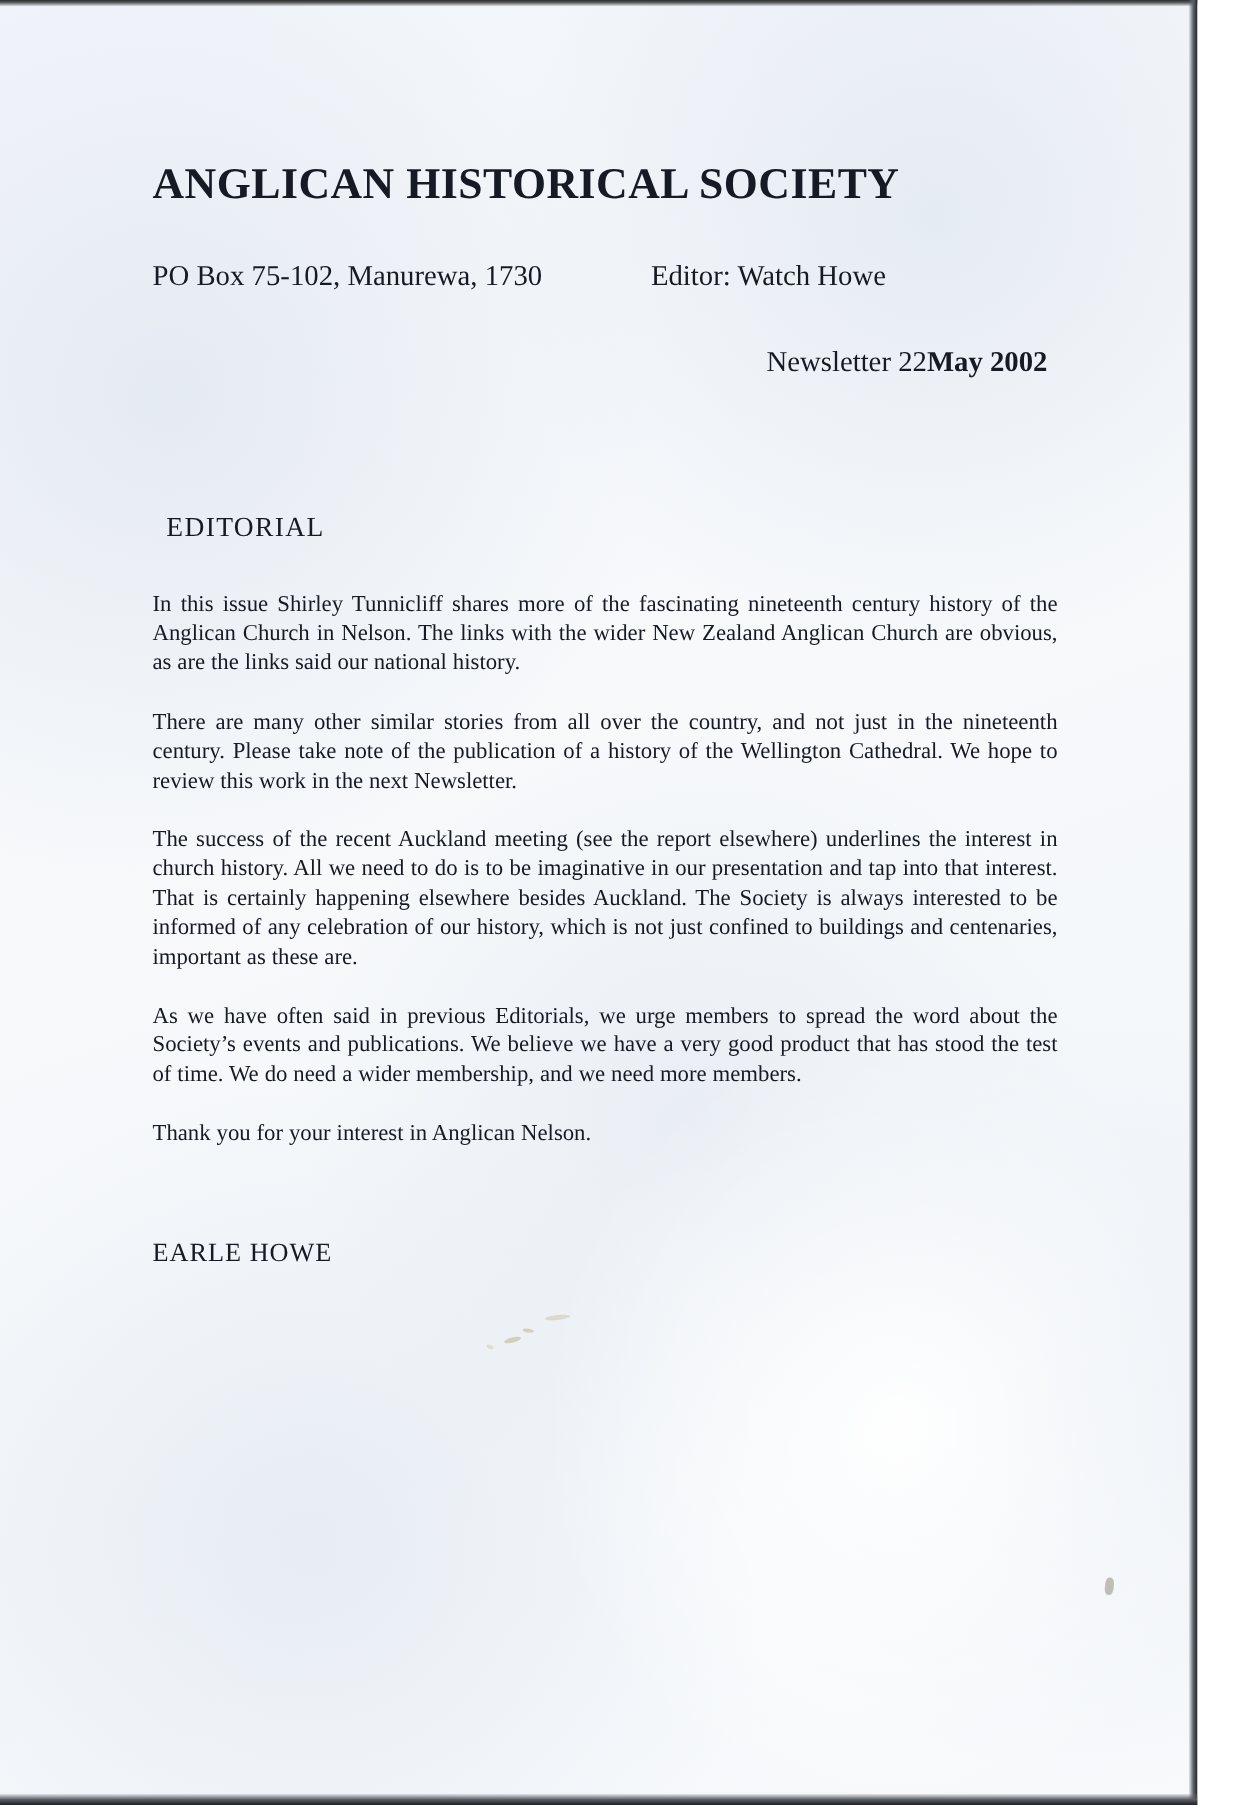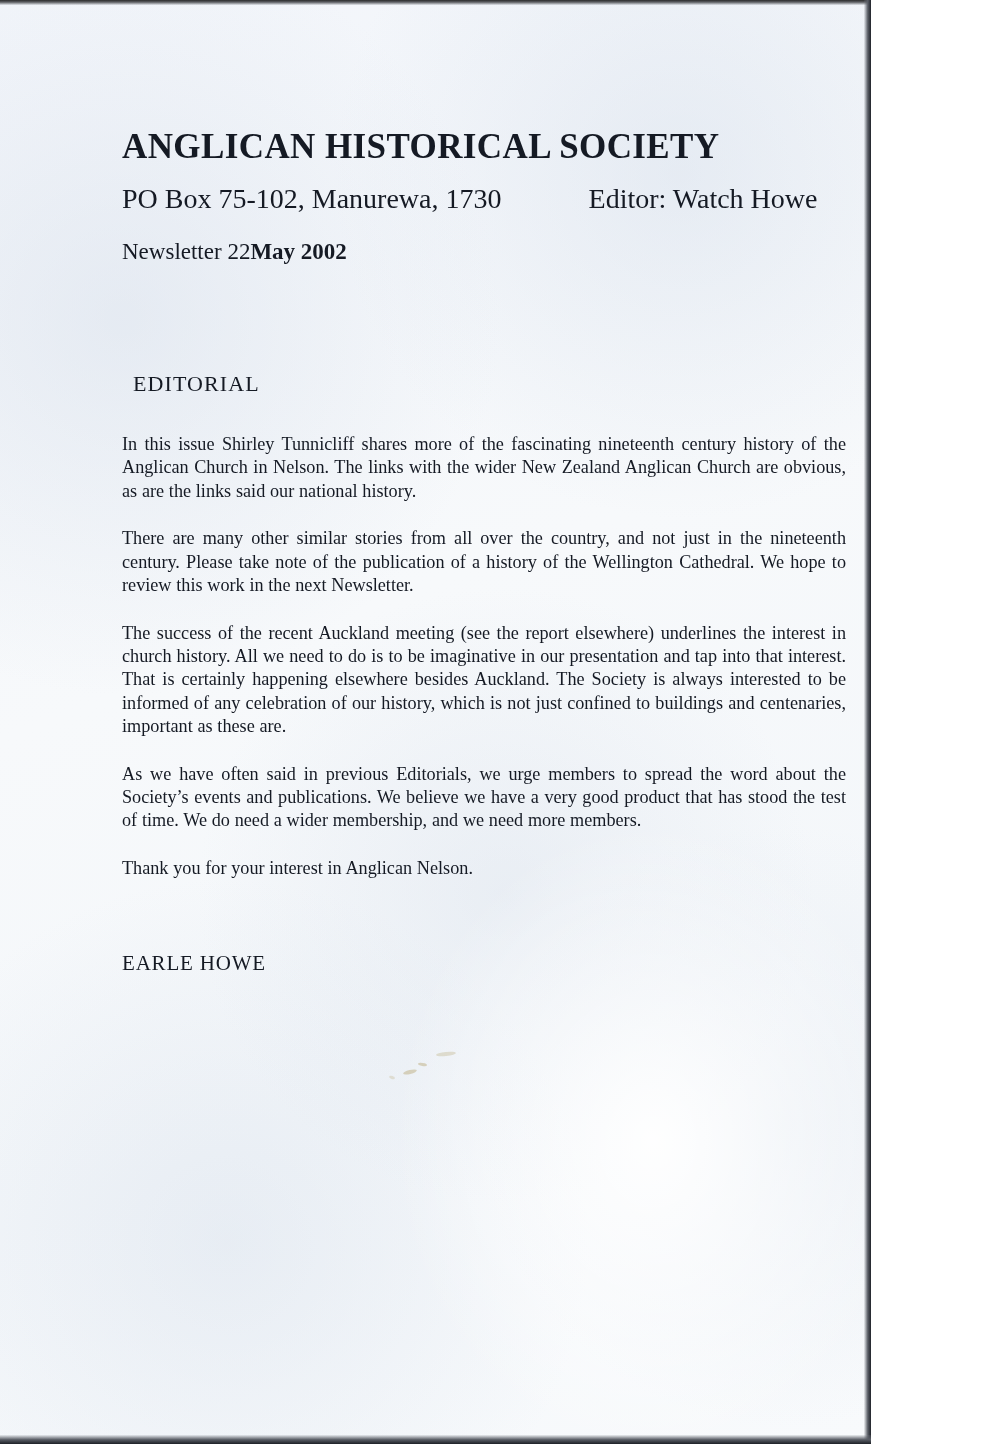--- a/index.html
+++ b/index.html
@@ -8,21 +8,21 @@
     padding: 0;
     background: #ffffff;
   }
   body {
     font-family: "Liberation Serif", "DejaVu Serif", serif;
   }
 
   
   .scan {
     position: relative;
-    width: 871px;
+    width: 958px;
     height: 1444px;
     overflow: hidden;
     background: #f3f6fa;
   }
 
   
   .paper-texture {
     position: absolute;
     inset: 0;
     background:
@@ -93,33 +93,33 @@
     font-size: 35px;
     font-weight: bold;
     letter-spacing: 0.4px;
     line-height: 1.08;
     white-space: nowrap;
   }
 
   .address-row {
     display: flex;
     align-items: baseline;
-    margin-top: 18px;
-    font-size: 28px;
+    margin-top: 42px;
+    font-size: 23px;
     line-height: 1.1;
     text-align: center;
   }
   .address-text { flex: 0 0 auto; }
   .editor-text  { margin-left: 87px; flex: 0 0 auto; }
 
   .issue-row {
     display: flex;
-    justify-content: flex-start;
+    justify-content: flex-end;
     align-items: baseline;
-    margin-top: 24px;
+    margin-top: 44px;
     font-size: 23px;
     line-height: 1.1;
   }
   .issue-date { padding-right: 8px; font-weight: bold; }
 
   .section-heading {
     margin: 11px;
     padding-top: 97px;
     font-size: 22px;
     font-weight: normal;

